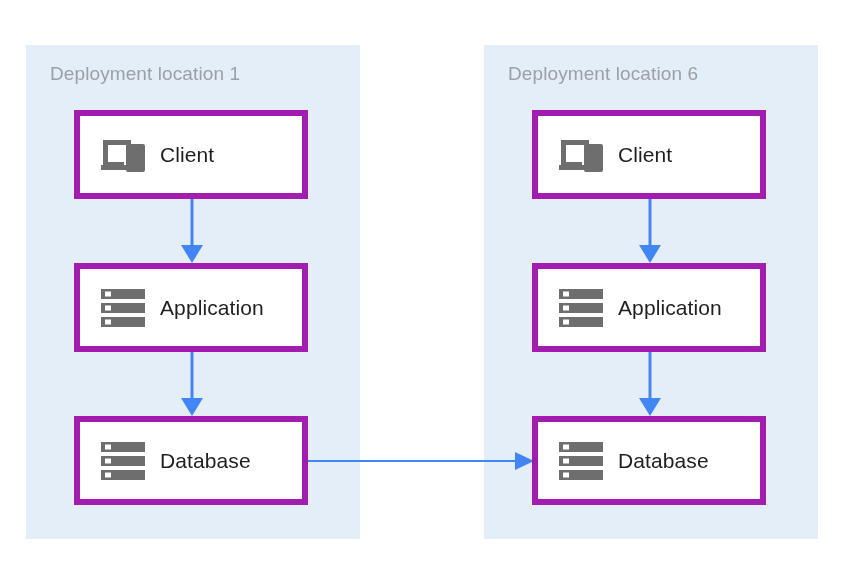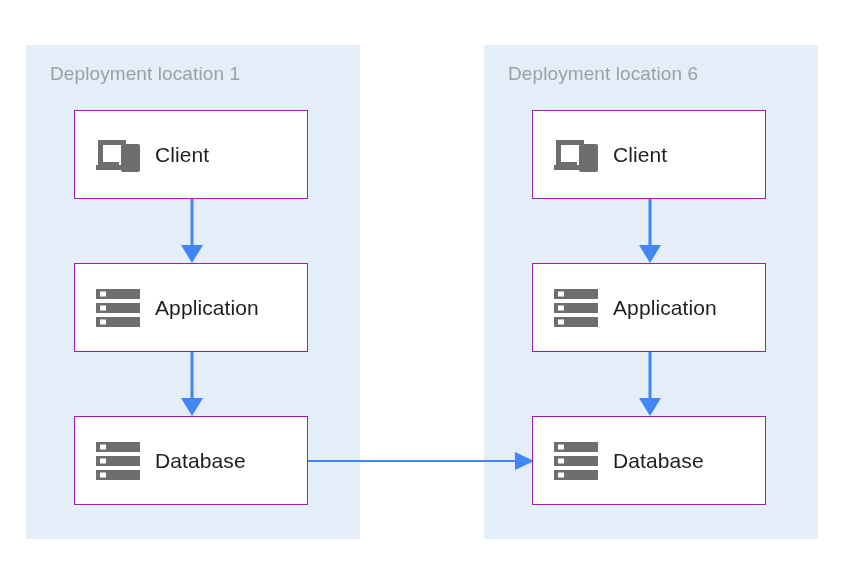--- a/index.html
+++ b/index.html
@@ -35,21 +35,21 @@
     line-height: 23px;
     color: #9BA0A5;
     letter-spacing: 0.1px;
     white-space: nowrap;
   }
 
   
   .node {
     position: absolute;
     background: #ffffff;
-    border: 1px solid #a21caf;
+    border: 6px solid #a21caf;
     box-sizing: border-box;
     display: flex;
     align-items: center;
     z-index: 3;
   }
   .node-label {
     font-size: 21px;
     color: #1F1F1F;
     letter-spacing: 0.1px;
     white-space: nowrap;

